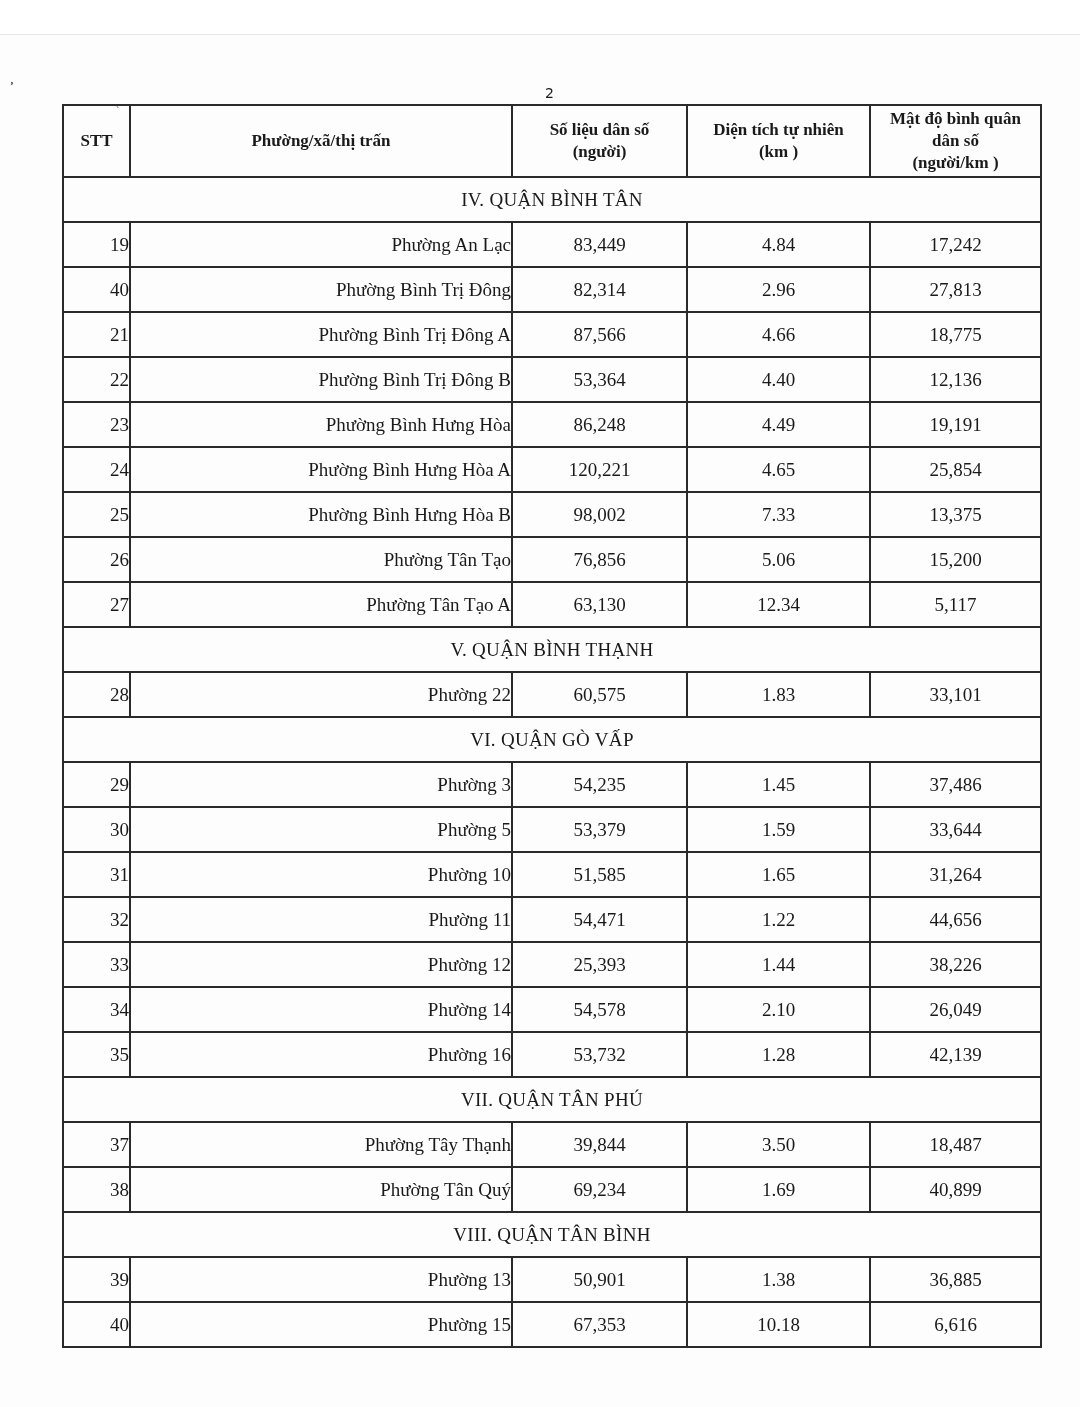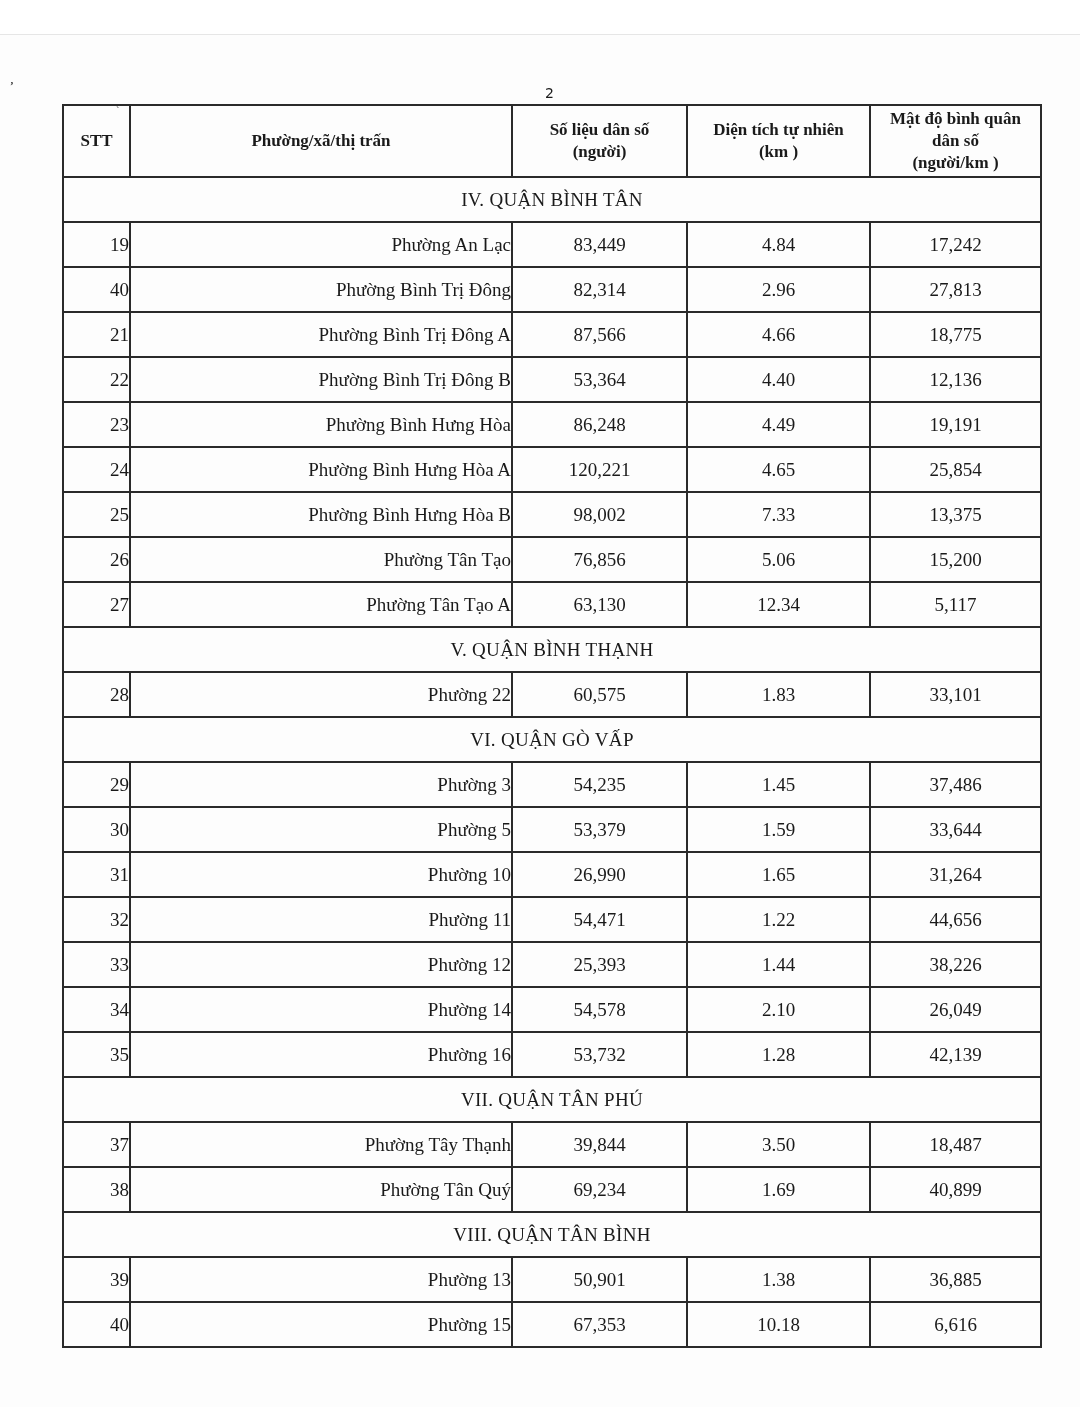--- a/index.html
+++ b/index.html
@@ -153,21 +153,21 @@
       <tr class="row">
         <td class="stt">30</td>
         <td class="name">Phường 5</td>
         <td class="num">53,379</td>
         <td class="num">1.59</td>
         <td class="num">33,644</td>
       </tr>
       <tr class="row">
         <td class="stt">31</td>
         <td class="name">Phường 10</td>
-        <td class="num">26,990</td>
+        <td class="num">51,585</td>
         <td class="num">1.65</td>
         <td class="num">31,264</td>
       </tr>
       <tr class="row">
         <td class="stt">32</td>
         <td class="name">Phường 11</td>
         <td class="num">54,471</td>
         <td class="num">1.22</td>
         <td class="num">44,656</td>
       </tr>

